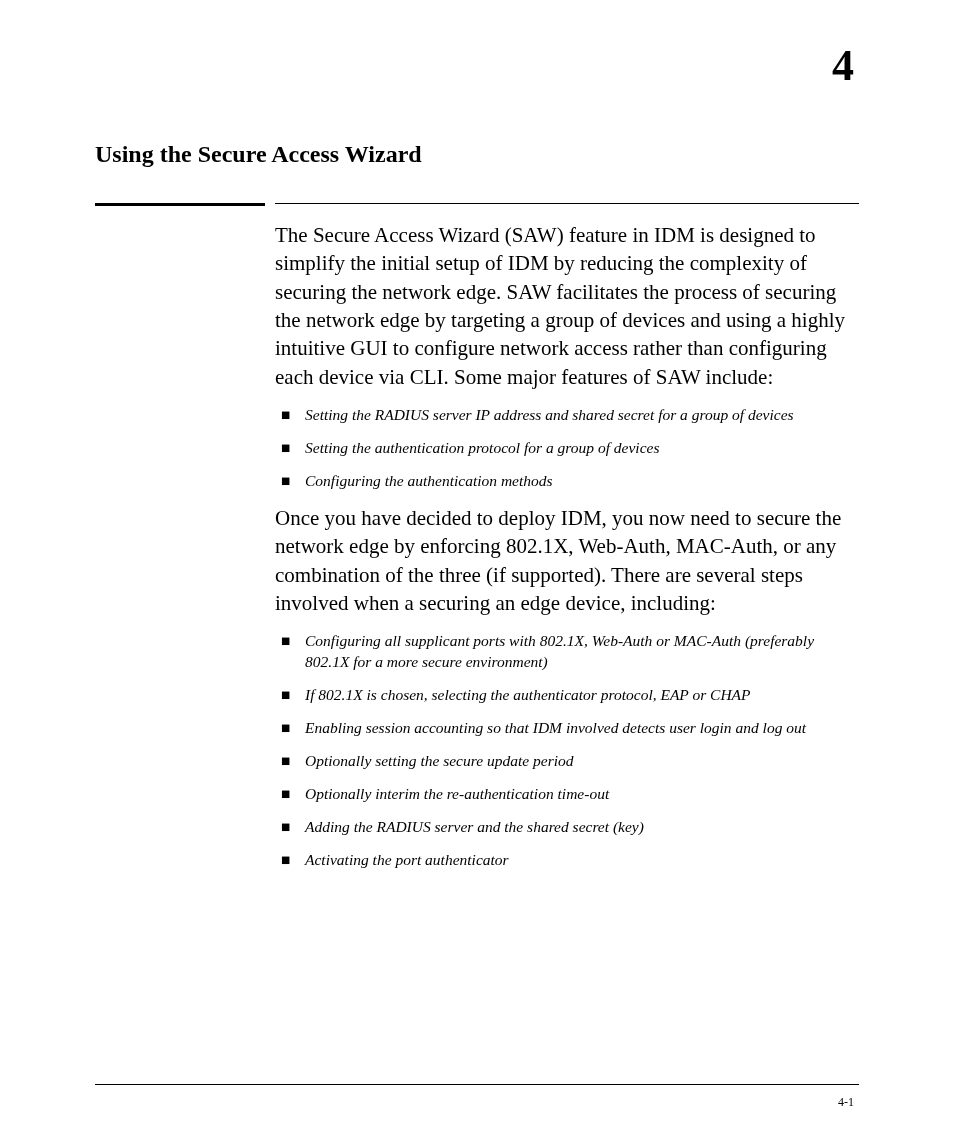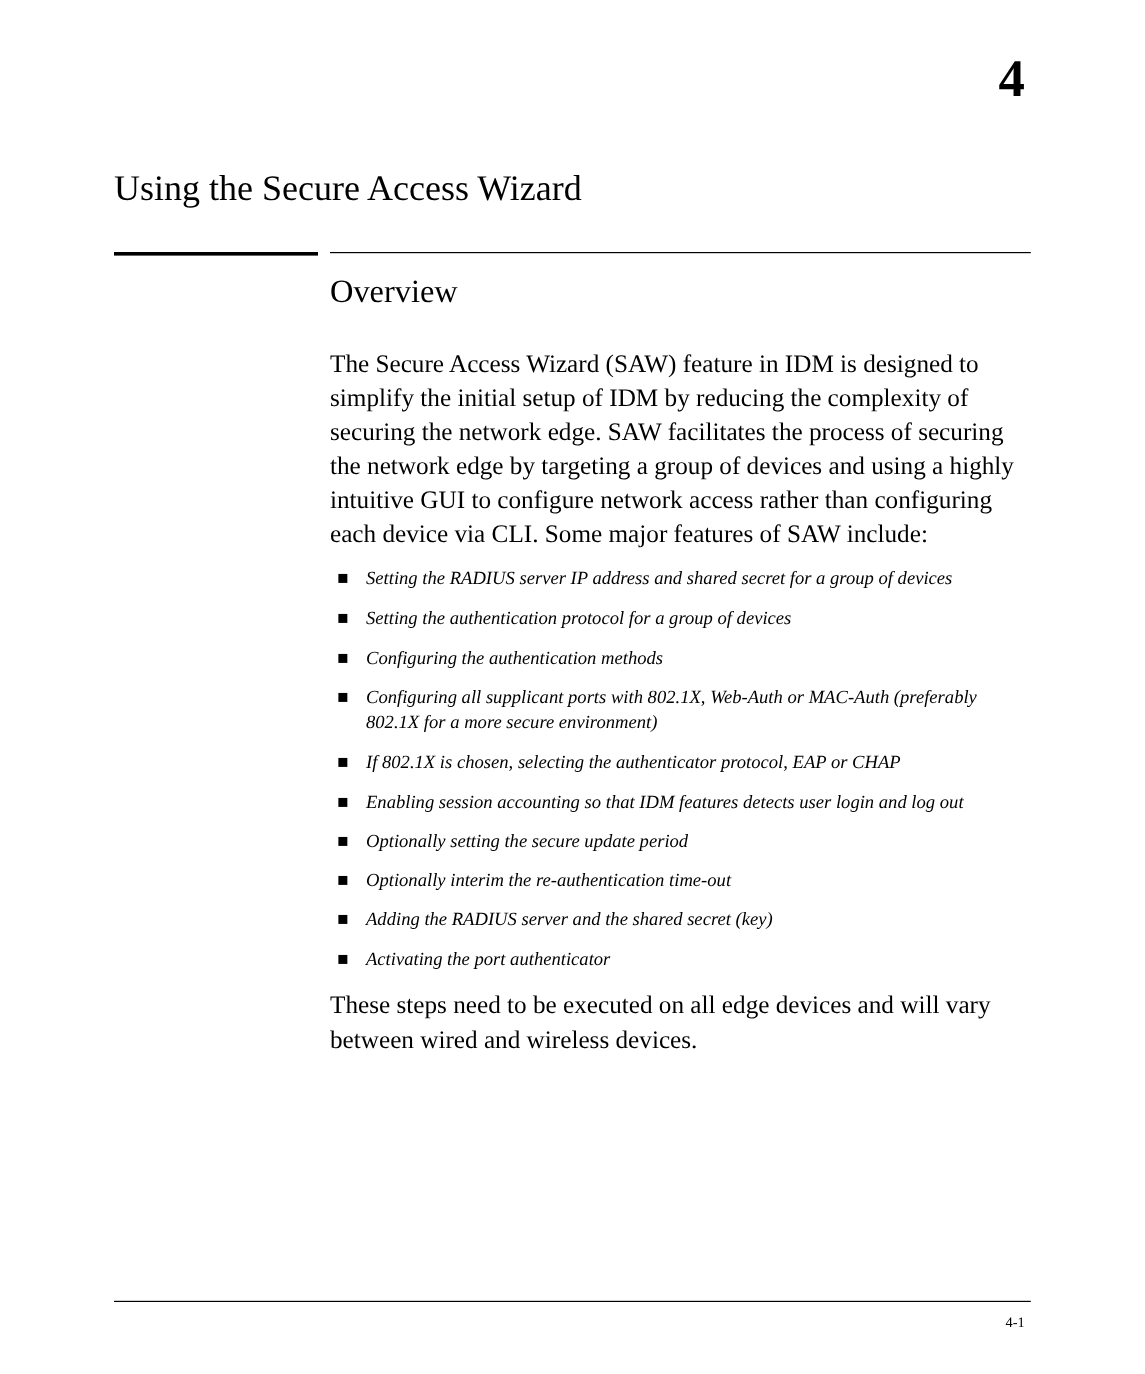--- a/index.html
+++ b/index.html
@@ -17,22 +17,22 @@
       padding: 40px 95px 50px 95px;
     }
     .chapter-number {
       text-align: right;
       font-size: 44px;
       font-weight: bold;
       margin-bottom: 50px;
       margin-right: 5px;
     }
     .chapter-title {
-      font-size: 30px;
-      font-weight: normal;
+      font-size: 24px;
+      font-weight: bold;
       margin-bottom: 35px;
       margin-left: 0;
     }
     .rule-container {
       display: flex;
       margin-bottom: 15px;
     }
     .rule-left {
       width: 170px;
       border-top: 3.5px solid #000;
@@ -99,68 +99,67 @@
 
 <div class="chapter-title">Using the Secure Access Wizard</div>
 
 <div class="rule-container">
   <div class="rule-left"></div>
   <div class="rule-gap"></div>
   <div class="rule-right"></div>
 </div>
 
 <div class="content-area">
-  <div class="section-heading">Overview</div>
 
   <div class="para">The Secure Access Wizard (SAW) feature in IDM is designed to simplify the initial setup of IDM by reducing the complexity of securing the network edge. SAW facilitates the process of securing the network edge by targeting a group of devices and using a highly intuitive GUI to configure network access rather than configuring each device via CLI. Some major features of SAW include:</div>
 
   <ul class="bullet-list">
     <li class="bullet-item">
       <span class="bullet-marker">■</span>
       <span class="bullet-text">Setting the RADIUS server IP address and shared secret for a group of devices</span>
     </li>
     <li class="bullet-item">
       <span class="bullet-marker">■</span>
       <span class="bullet-text">Setting the authentication protocol for a group of devices</span>
     </li>
     <li class="bullet-item">
       <span class="bullet-marker">■</span>
       <span class="bullet-text">Configuring the authentication methods</span>
     </li>
   </ul>
 
+  <div class="para">Once you have decided to deploy IDM, you now need to secure the network edge by enforcing 802.1X, Web-Auth, MAC-Auth, or any combination of the three (if supported). There are several steps involved when a securing an edge device, including:</div>
 
   <ul class="bullet-list">
     <li class="bullet-item">
       <span class="bullet-marker">■</span>
       <span class="bullet-text">Configuring all supplicant ports with 802.1X, Web-Auth or MAC-Auth (preferably 802.1X for a more secure environment)</span>
     </li>
     <li class="bullet-item">
       <span class="bullet-marker">■</span>
       <span class="bullet-text">If 802.1X is chosen, selecting the authenticator protocol, EAP or CHAP</span>
     </li>
     <li class="bullet-item">
       <span class="bullet-marker">■</span>
-      <span class="bullet-text">Enabling session accounting so that IDM features detects user login and log out</span>
+      <span class="bullet-text">Enabling session accounting so that IDM involved detects user login and log out</span>
     </li>
     <li class="bullet-item">
       <span class="bullet-marker">■</span>
       <span class="bullet-text">Optionally setting the secure update period</span>
     </li>
     <li class="bullet-item">
       <span class="bullet-marker">■</span>
       <span class="bullet-text">Optionally interim the re-authentication time-out</span>
     </li>
     <li class="bullet-item">
       <span class="bullet-marker">■</span>
       <span class="bullet-text">Adding the RADIUS server and the shared secret (key)</span>
     </li>
     <li class="bullet-item">
       <span class="bullet-marker">■</span>
       <span class="bullet-text">Activating the port authenticator</span>
     </li>
   </ul>
 
-  <div class="para">These steps need to be executed on all edge devices and will vary between wired and wireless devices.</div>
 </div>
 
 <div class="footer-rule"></div>
 <div class="page-number">4-1</div>
 
 </body></html>

